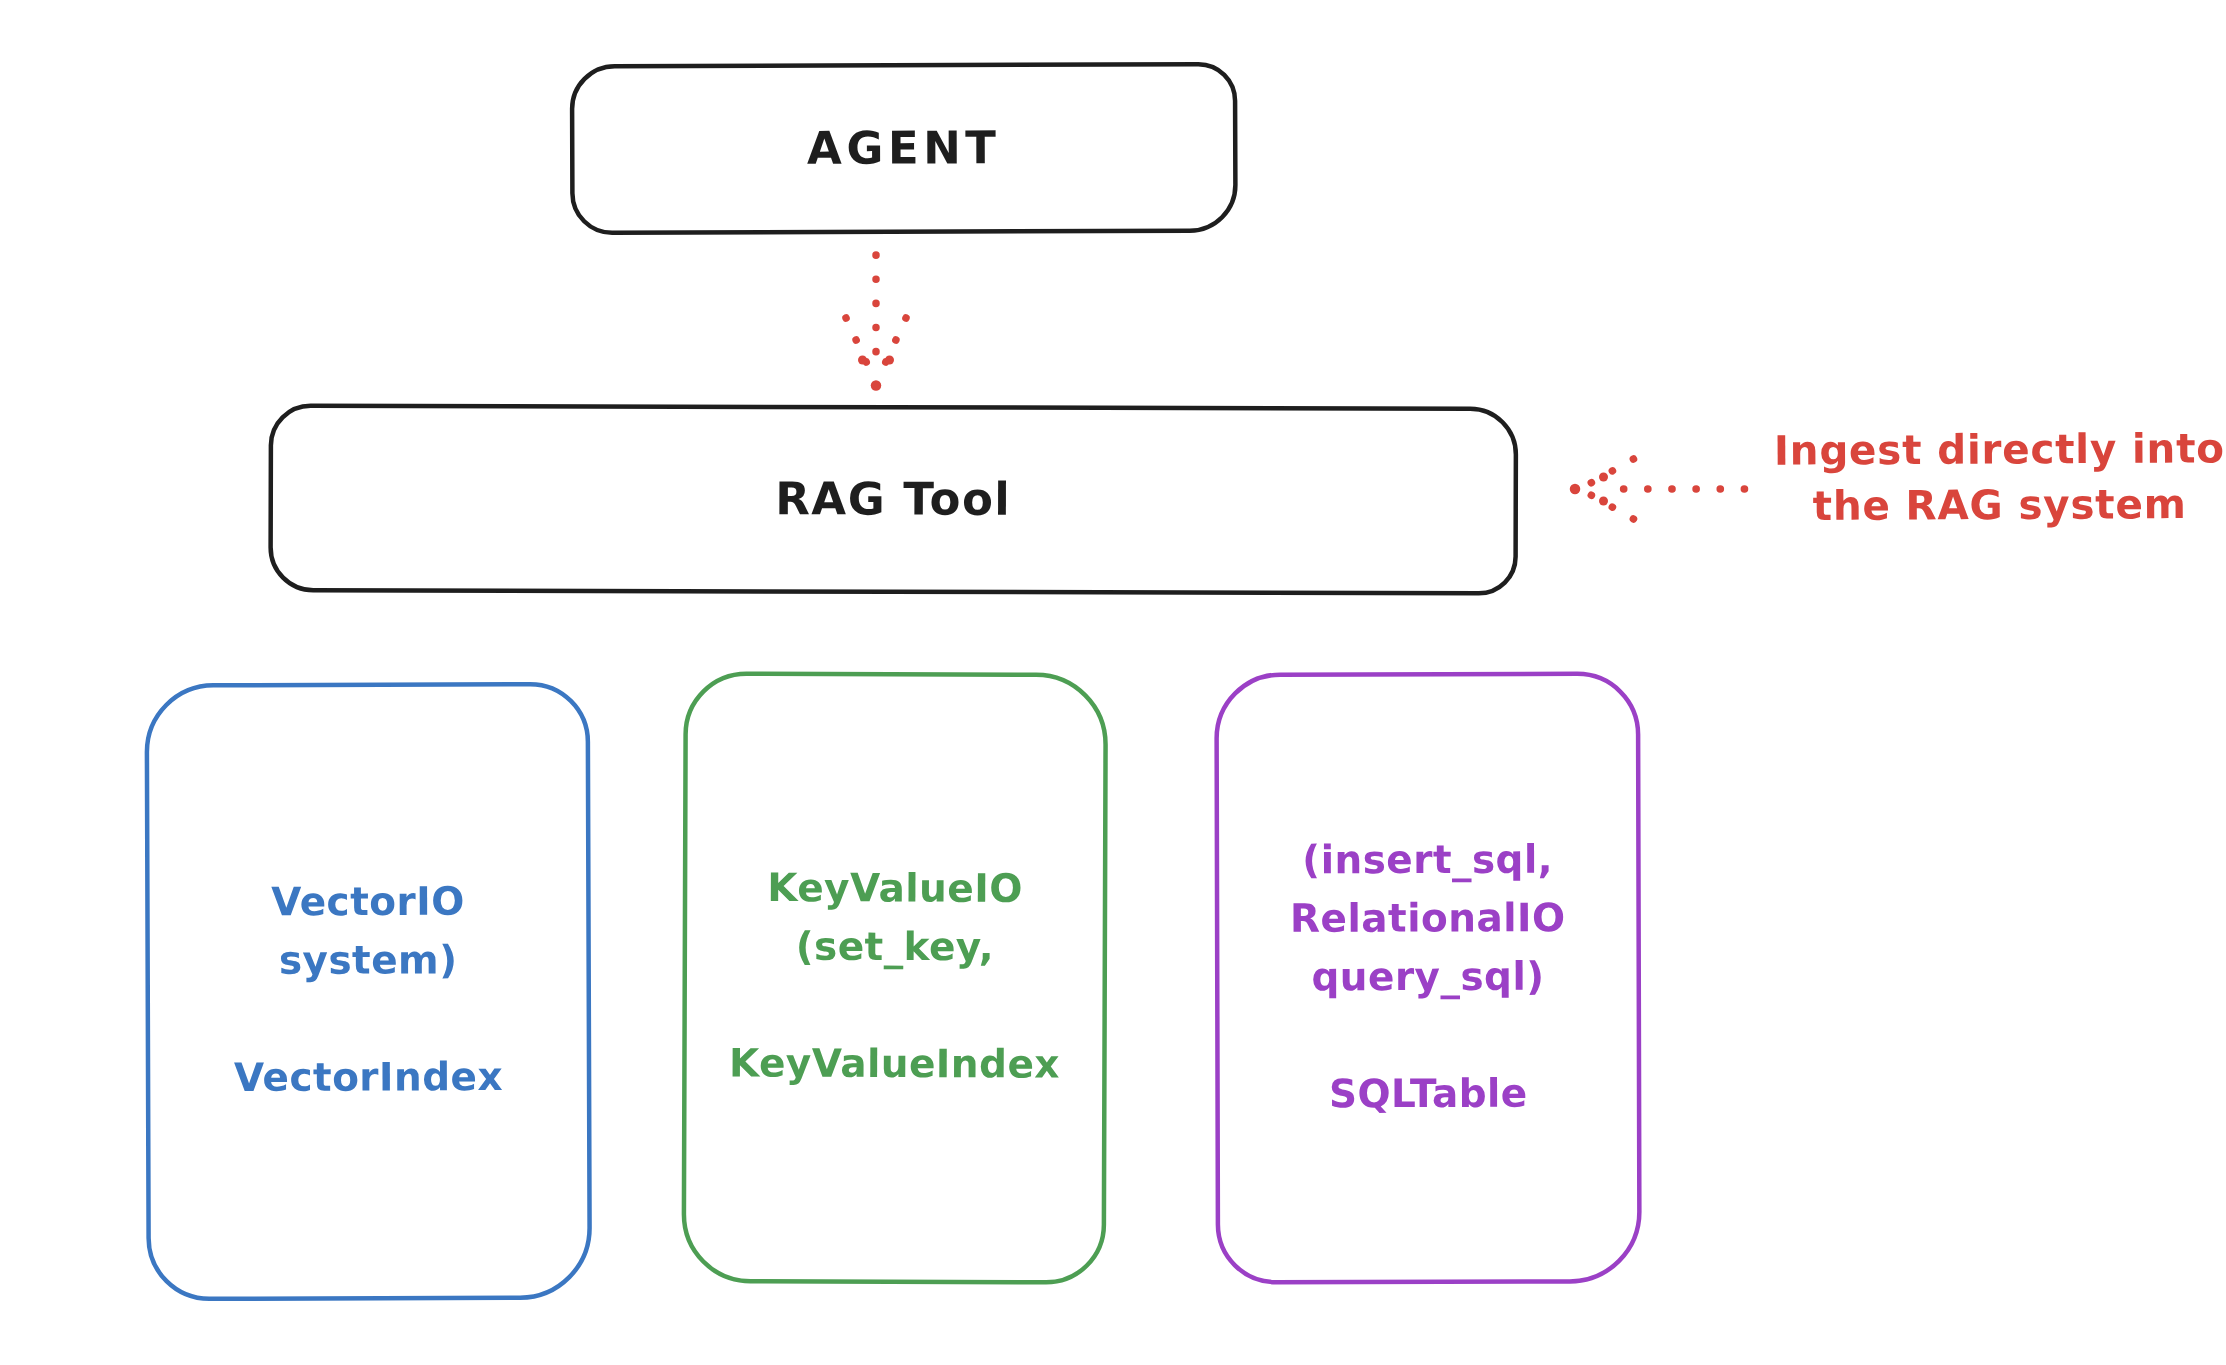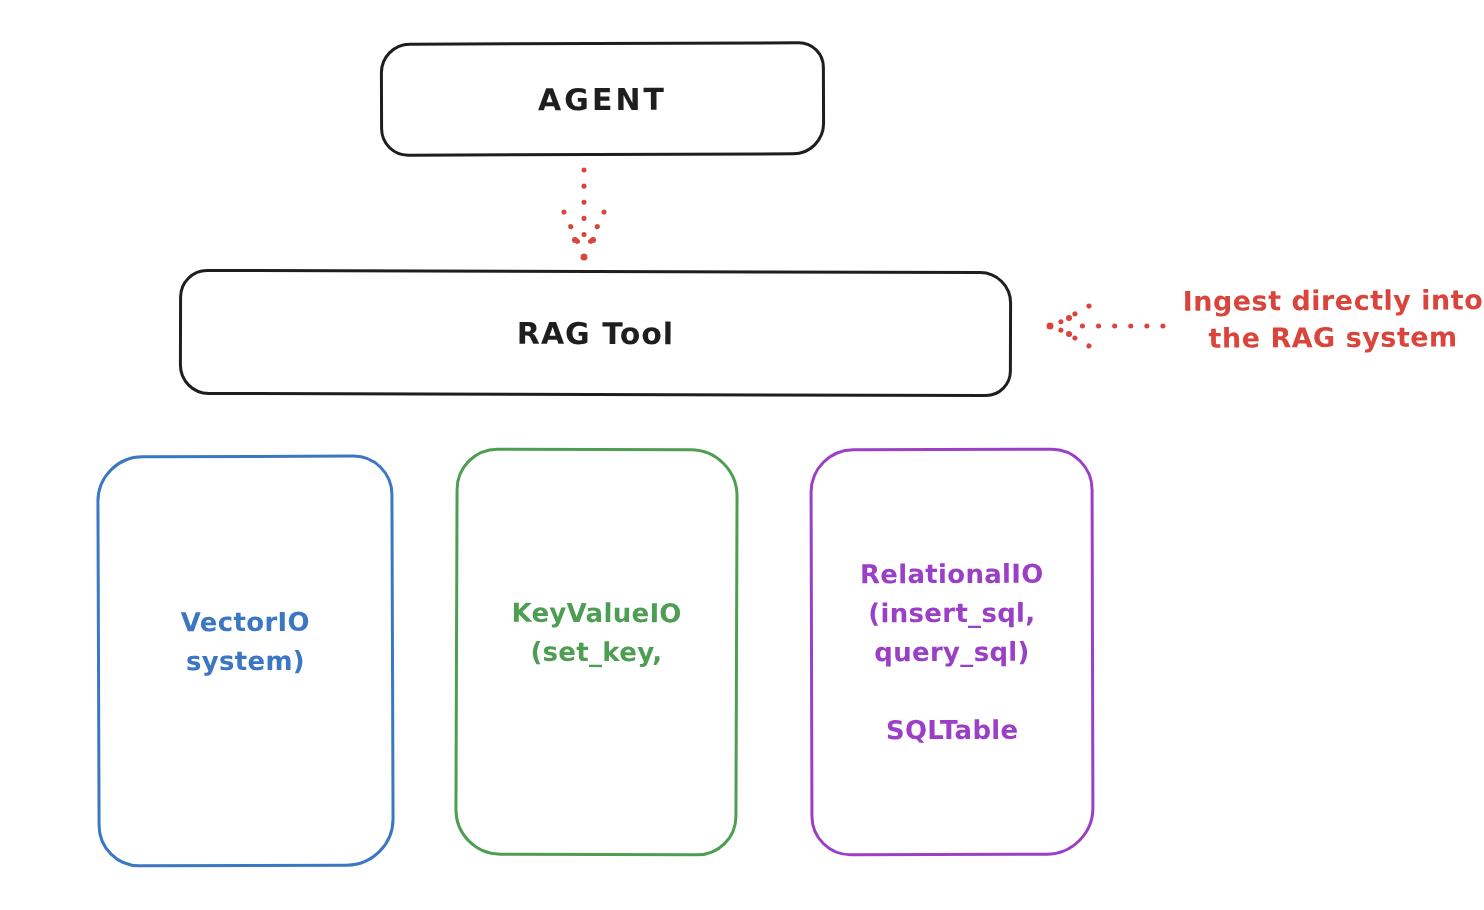--- a/index.html
+++ b/index.html
@@ -144,29 +144,31 @@
 
   <div class="annotation">
     <div>Ingest directly into</div>
     <div>the RAG system</div>
   </div>
 
   <div class="provider provider-vector">
     <div>VectorIO</div>
     <div>system)</div>
     <div class="line-gap"></div>
+    <div>VectorIndex</div>
   </div>
 
   <div class="provider provider-keyvalue">
     <div>KeyValueIO</div>
     <div>(set_key,</div>
     <div class="line-gap"></div>
+    <div>KeyValueIndex</div>
   </div>
 
   <div class="provider provider-relational">
+    <div>(insert_sql,</div>
     <div>RelationalIO</div>
-    <div>(insert_sql,</div>
     <div>query_sql)</div>
     <div class="line-gap"></div>
     <div>SQLTable</div>
   </div>
 
 </div>
 
 </body></html>

